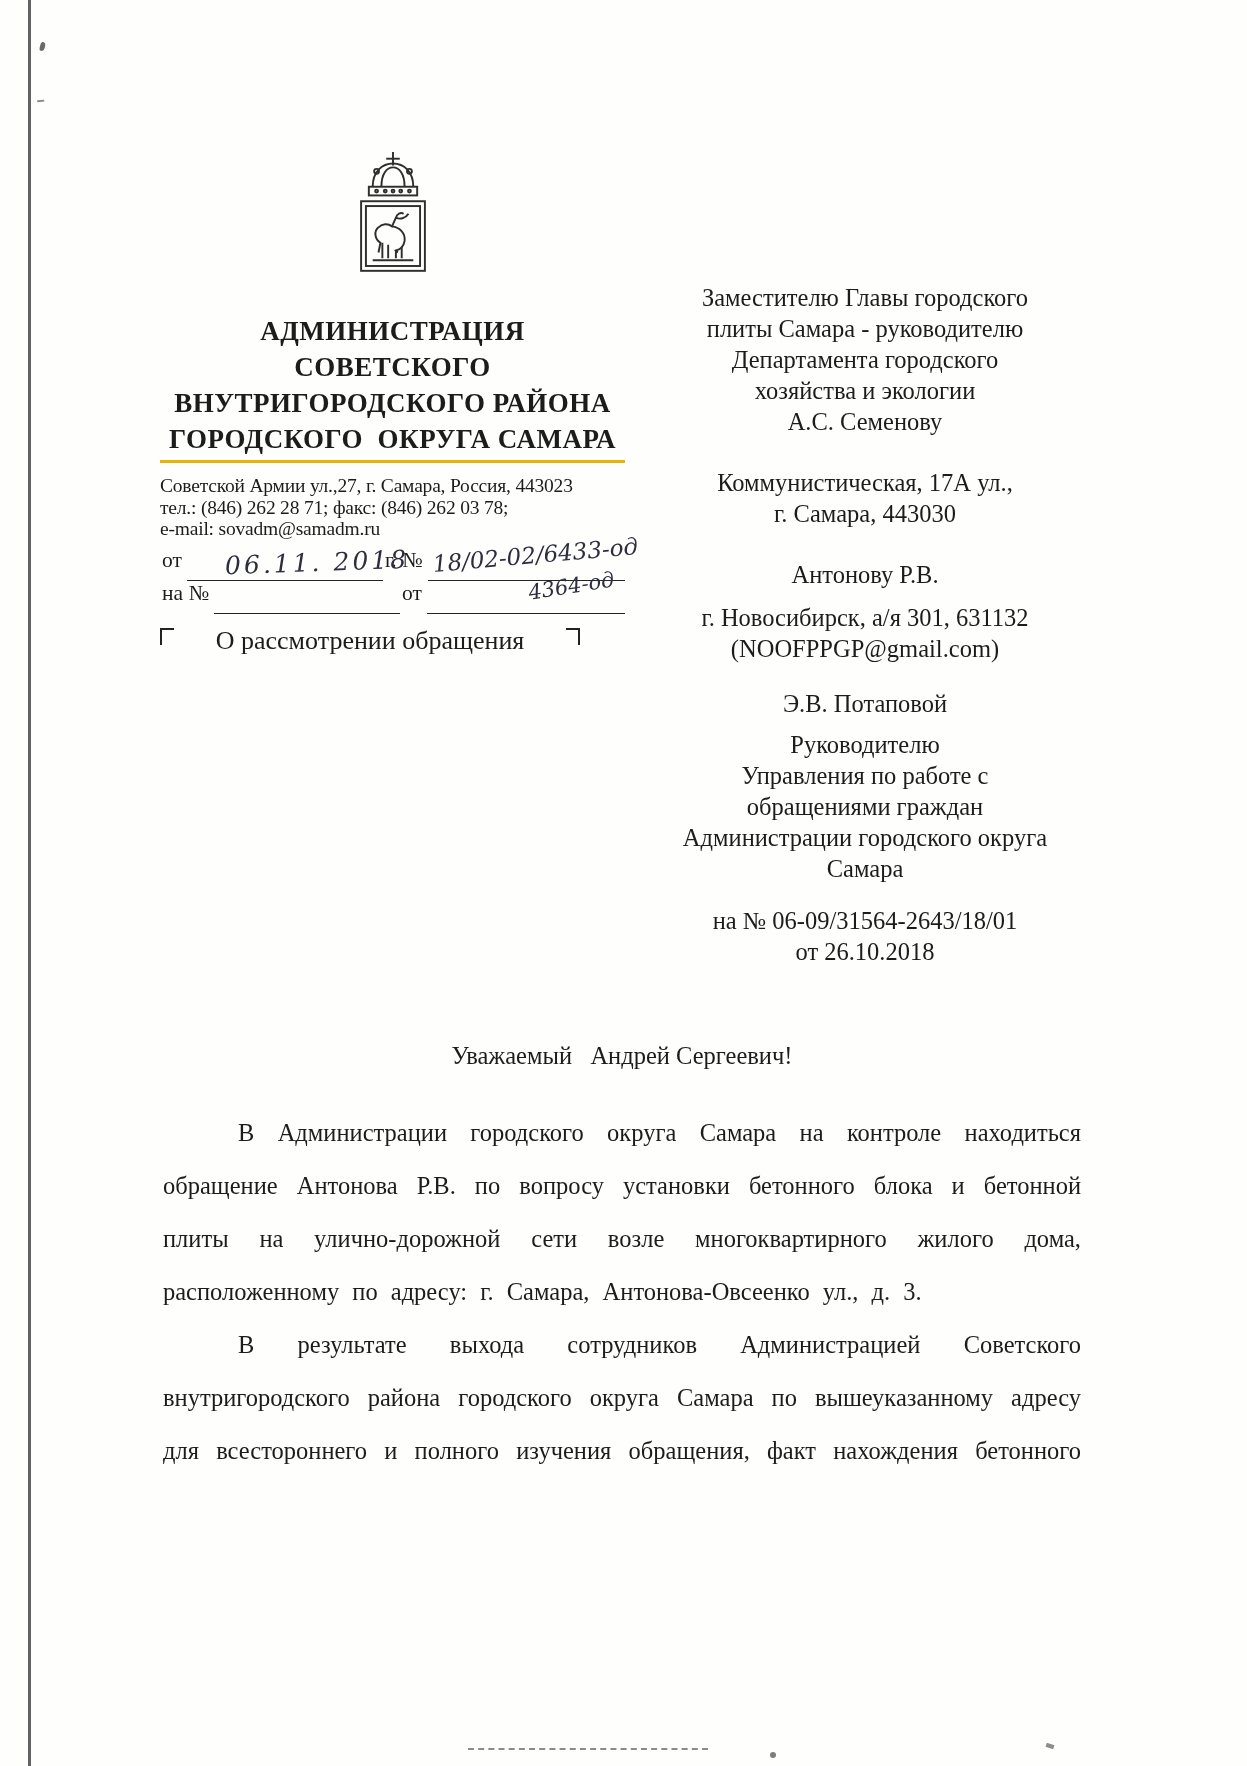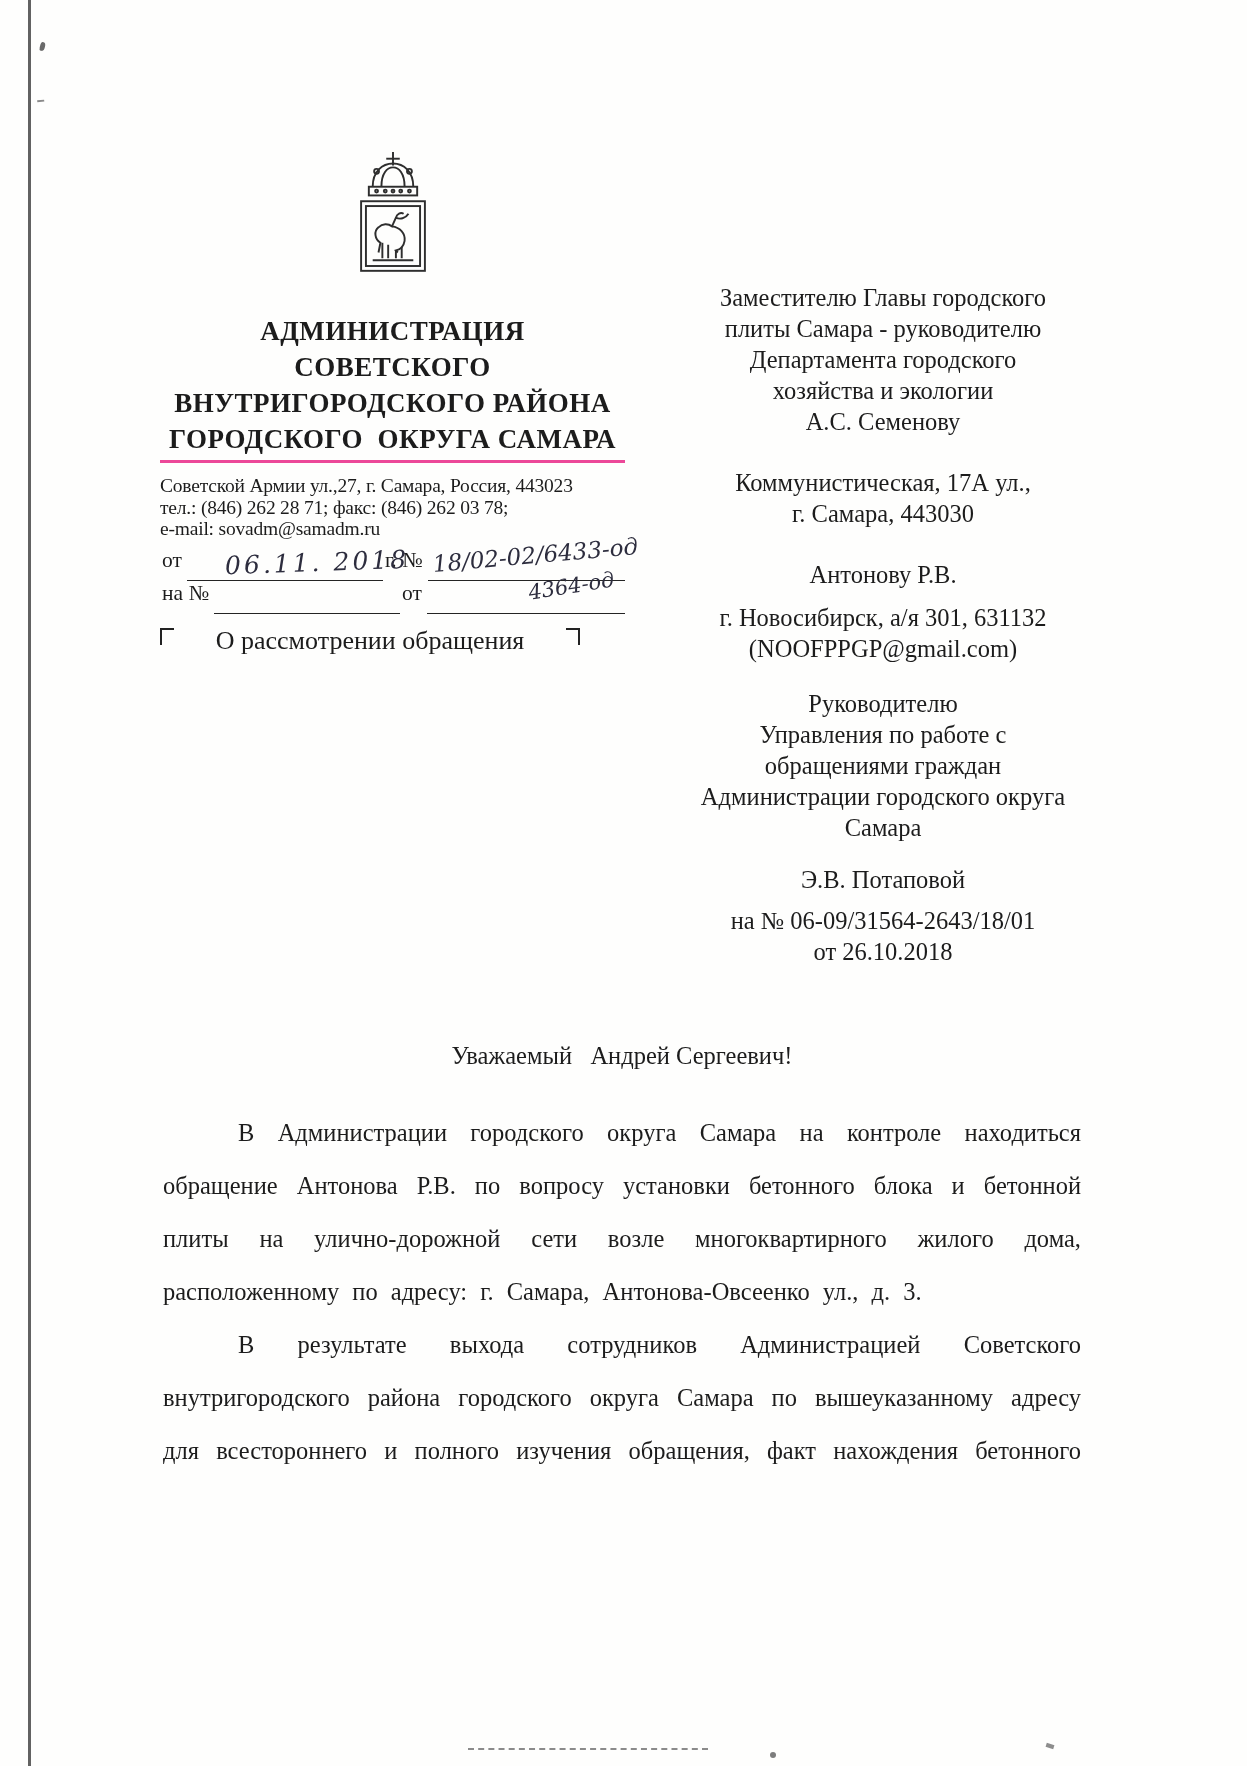--- a/index.html
+++ b/index.html
@@ -36,21 +36,21 @@
     position: absolute; left: 160px; top: 150px; width: 465px;
   }
   .emblem { width: 110px; height: 145px; margin: 0 auto; }
   .org {
     margin-top: 18px;
     text-align: center;
     font-weight: bold;
     font-size: 27px;
     line-height: 36px;
     letter-spacing: .5px;
-    border-bottom: 3px solid #ec4899;
+    border-bottom: 3px solid #eab308;
     padding-bottom: 3px;
   }
   .org-line { white-space: pre; }
   .addr {
     margin-top: 12px;
     font-size: 19.5px;
     line-height: 21.5px;
     letter-spacing: -.2px;
   }
   .refs { margin-top: 8px; font-size: 21.5px; }
@@ -90,21 +90,21 @@
     display: flex; align-items: flex-start;
     width: 420px;
     font-size: 26px;
   }
   .corner-l { width: 14px; height: 17px; border-left: 2px solid #222; border-top: 2px solid #222; margin-top: 4px; }
   .corner-r { width: 14px; height: 17px; border-right: 2px solid #222; border-top: 2px solid #222; margin-top: 4px; }
   .subject-text { flex: 1; text-align: center; padding-top: 2px; }
 
   
   .recipients {
-    position: absolute; left: 668px; top: 282px; width: 430px;
+    position: absolute; left: 650px; top: 282px; width: 430px;
     text-align: center;
     font-size: 24.5px;
     line-height: 31px;
   }
   .rblock { margin-bottom: 30px; }
   .rb3 { margin-bottom: 12px; }
   .rb4 { margin-bottom: 24px; }
   .rb5 { margin-bottom: 21px; }
   .rb6 { margin-bottom: 10px; }
 
@@ -225,32 +225,32 @@
 
     <div class="rblock rb3">
       <div>Антонову Р.В.</div>
     </div>
 
     <div class="rblock rb4">
       <div>г. Новосибирск, а/я 301, 631132</div>
       <div>(NOOFPPGP@gmail.com)</div>
     </div>
 
+    <div class="rblock rb6">
+      <div>Э.В. Потаповой</div>
+    </div>
+
     <div class="rblock rb5">
       <div>Руководителю</div>
       <div>Управления по работе с</div>
       <div>обращениями граждан</div>
       <div>Администрации городского округа</div>
       <div>Самара</div>
     </div>
 
-    <div class="rblock rb6">
-      <div>Э.В. Потаповой</div>
-    </div>
-
     <div class="rblock">
       <div>на № 06-09/31564-2643/18/01</div>
       <div>от 26.10.2018</div>
     </div>
   </div>
 
   <div class="body-block">
     <div class="salutation">Уважаемый   Андрей Сергеевич!</div>
     <p class="para">В Администрации городского округа Самара на контроле находиться обращение Антонова Р.В. по вопросу установки бетонного блока и бетонной плиты на улично-дорожной сети возле многоквартирного жилого дома, расположенному по адресу: г. Самара, Антонова-Овсеенко ул., д. 3.</p>
     <p class="para justify-last">В результате выхода сотрудников Администрацией Советского внутригородского района городского округа Самара по вышеуказанному адресу для всестороннего и полного изучения обращения, факт нахождения бетонного</p>

